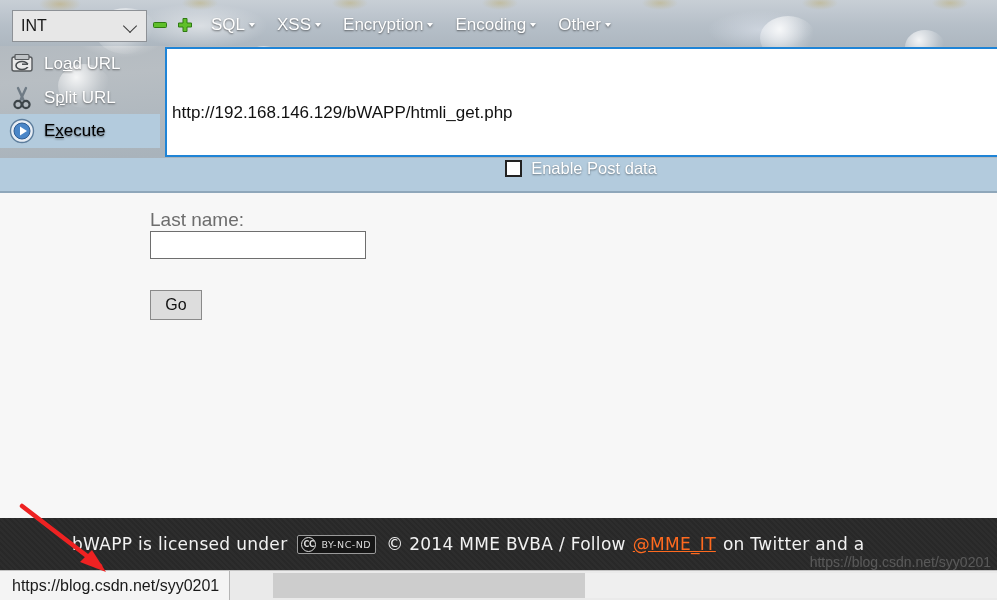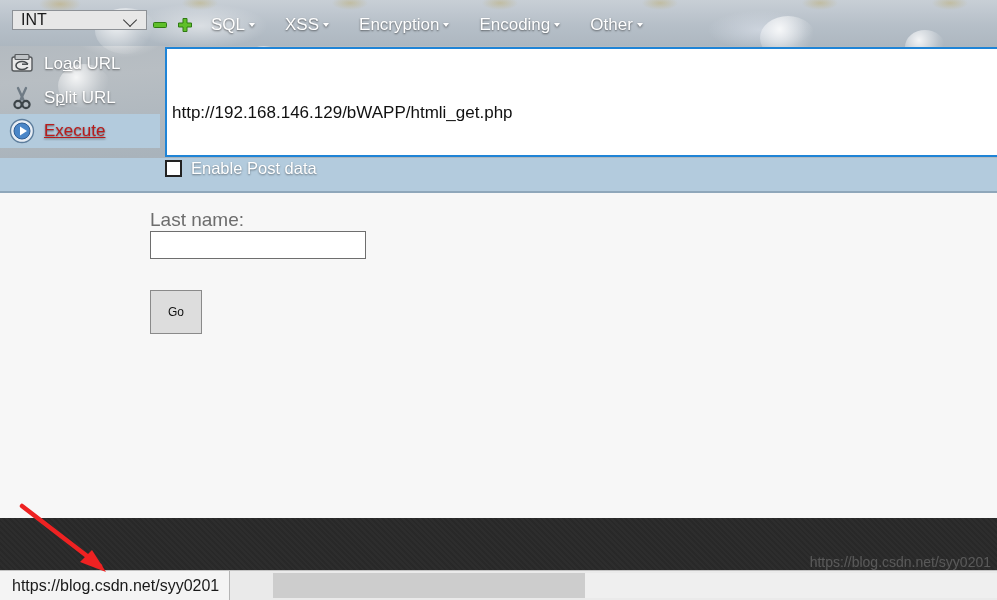--- a/index.html
+++ b/index.html
@@ -51,21 +51,21 @@
     position: absolute;
     border-radius: 50%;
     pointer-events: none;
     background: radial-gradient(circle at 35% 30%, rgba(255,255,255,0.85), rgba(255,255,255,0.15) 55%, rgba(255,255,255,0) 72%);
   }
 
   
   #int-select {
     position: absolute;
     left: 12px; top: 10px;
-    width: 135px; height: 20px;
+    width: 135px; height: 32px;
     background: #e7e7e7;
     border: 1px solid #8d9196;
     display: flex; align-items: center;
     padding: 4px 8px;
     font-size: 16px; color: #1a1a1a;
     z-index: 5;
   }
   #int-select .sel-label { flex: 1; }
   #int-select .chev {
     width: 14px; height: 14px;
@@ -88,21 +88,21 @@
   }
   #minus-btn { left: 153px; }
   #plus-btn  { left: 178px; }
 
   
   #top-menu {
     position: absolute;
     left: 200px; top: 12px;
     height: 26px;
     display: flex; align-items: center;
-    gap: 8px;
+    gap: 0px;
     z-index: 5;
   }
   .menu-item {
     display: flex; align-items: baseline;
     color: #ffffff;
     font-size: 17px;
     padding: 0 11px;
     text-shadow: 0 1px 2px rgba(0,0,0,0.55);
     white-space: nowrap;
   }
@@ -129,21 +129,21 @@
   #row-execute { top: 114px; background: #b3cbdd; }
   .action-icon {
     width: 44px; display: flex;
     align-items: center; justify-content: center;
   }
   .action-label {
     color: #ffffff;
     font-size: 17px;
     text-shadow: 0 1px 2px rgba(0,0,0,0.5);
   }
-  #row-execute .action-label { color: #b91c1c; text-decoration: underline; }
+  #row-execute .action-label { color: #000000; }
   .action-label u { text-decoration: underline; }
 
   
   #url-area {
     position: absolute;
     left: 165px; top: 47px;
     width: 832px; height: 110px;
     background: #ffffff;
     border: 2px solid #1f84d6;
     border-right: none;
@@ -159,20 +159,21 @@
 
   
   #checkbox-row {
     position: absolute;
     left: 165px; top: 158px;
     width: 832px; height: 20px;
     background: #b3cbdd;
     display: flex; align-items: center;
     gap: 12px;
     z-index: 6;
+    justify-content: center;
   }
   #hackbar-lowerbar {
     position: absolute;
     left: 0; top: 158px; width: 997px; height: 34px;
     background: #b3cbdd;
     z-index: 4;
   }
   .cb-group { display: flex; align-items: center; gap: 9px; }
   .cb-box {
     width: 17px; height: 17px;
@@ -203,24 +204,24 @@
     color: #6d6d6d;
   }
   #lastname-input {
     width: 216px; height: 28px;
     background: #ffffff;
     border: 1px solid #6e6e6e;
     display: block;
   }
   #go-button {
     margin-top: 31px;
-    width: 52px; height: 44px;
+    width: 52px; height: 30px;
     background: #dddddd;
     border: 1px solid #8a8a8a;
-    font-size: 12px;
+    font-size: 16px;
     color: #111111;
     display: flex; align-items: center; justify-content: center;
     font-family: "Liberation Sans", sans-serif;
   }
   #welcome-line {
     margin-top: 39px;
     font-size: 19px;
     color: #6d6d6d;
   }
   #welcome-line .injected-link {
@@ -437,20 +438,30 @@
 
   <div id="page">
     <div id="page-inner">
       <div class="field-label">Last name:</div>
       <input id="lastname-input" type="text" value="" style="">
       <div id="go-button">Go</div>
     </div>
   </div>
 
   <div id="footer">
+    <div id="footer-text">
+      <span>bWAPP is licensed under</span>
+      <span id="cc-badge">
+        <span class="cc-circle">CC</span>
+        <span class="cc-text">BY-NC-ND</span>
+      </span>
+      <span>© 2014 MME BVBA / Follow</span>
+      <span class="twitter-handle">@MME_IT</span>
+      <span>on Twitter and a</span>
+    </div>
     <div id="footer-watermark">https://blog.csdn.net/syy0201</div>
   </div>
 
   <div id="statusbar">
     <div id="scroll-track">
       <div id="scroll-thumb" style="position:absolute;left:0;top:0;"></div>
     </div>
     <div id="status-link">https://blog.csdn.net/syy0201</div>
   </div>
 

